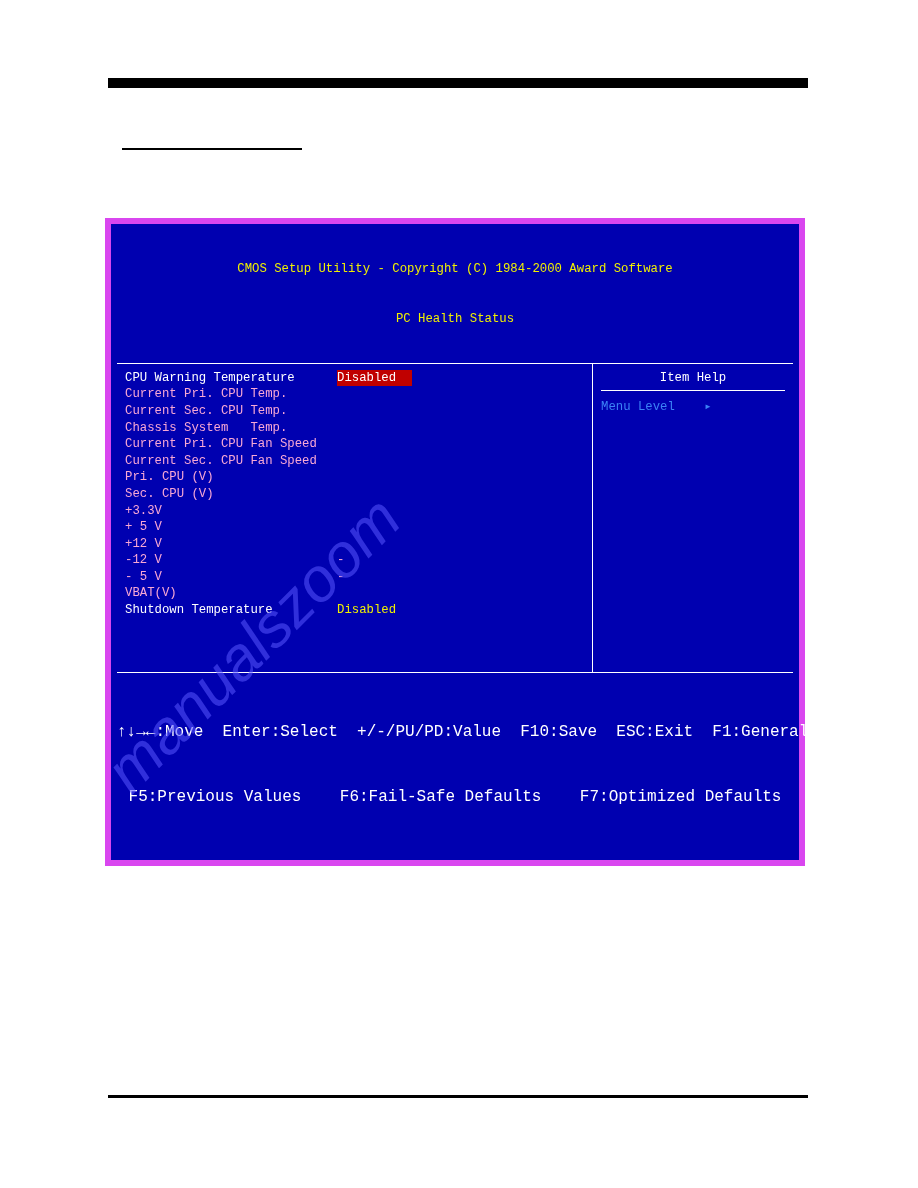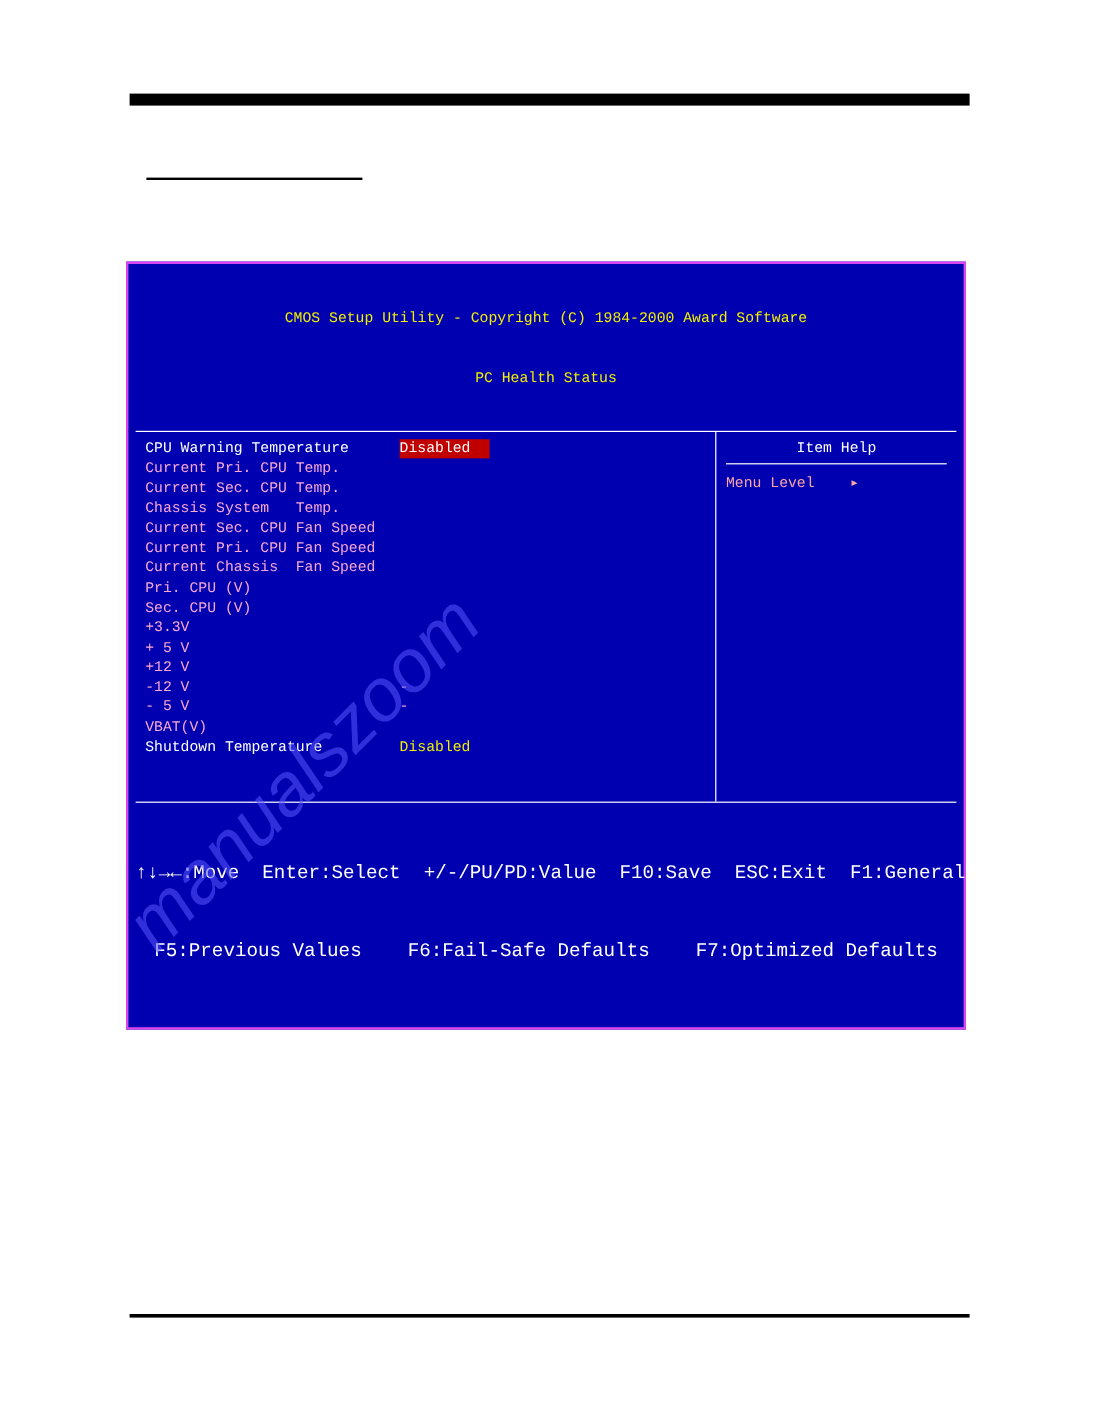--- a/index.html
+++ b/index.html
@@ -28,21 +28,21 @@
   }
   .bios-frame {
     position: absolute;
     top: 218px;
     left: 105px;
     width: 700px;
     background: #0000b0;
     color: #fff;
     font-size: 12.3px;
     line-height: 1.35;
-    border: 2px solid #d946ef;
+    border: 6px solid #d946ef;
   }
   .bios-header {
     text-align: center;
     color: #f0f000;
     padding: 4px 0 2px 0;
     white-space: pre;
   }
   .bios-main {
     display: flex;
     border-top: 1px solid #fff;
@@ -71,21 +71,21 @@
   .white { color: #ffffff; }
   .yellow { color: #f0f000; }
   .hl-red { background: #c00000; color: #ffffff; padding: 0 16px 0 0; }
   .help-title {
     text-align: center;
     color: #ffffff;
     padding-bottom: 4px;
     border-bottom: 1px solid #fff;
     margin-bottom: 8px;
   }
-  .menu-level { color: #fca5a5; white-space: pre; }
+  .menu-level { color: #3b82f6; white-space: pre; }
   .bios-footer {
     text-align: center;
     color: #ffffff;
     padding: 4px 6px 8px 6px;
     white-space: pre;
     font-size: 16px;
   }
   .watermark {
     position: absolute;
     top: 470px;
@@ -122,23 +122,22 @@
   <div class="bios-header">
     <div>CMOS Setup Utility - Copyright (C) 1984-2000 Award Software</div>
     <div>PC Health Status</div>
   </div>
   <div class="bios-main">
     <div class="bios-left" id="bios-left">
         <div class="row"><span class="label white">CPU Warning Temperature</span><span class="value hl-red">Disabled</span></div>
         <div class="row"><span class="label teal">Current Pri. CPU Temp.</span><span class="value teal"></span></div>
         <div class="row"><span class="label teal">Current Sec. CPU Temp.</span><span class="value teal"></span></div>
         <div class="row"><span class="label teal">Chassis System   Temp.</span><span class="value teal"></span></div>
+        <div class="row"><span class="label teal">Current Pri. CPU Fan Speed</span><span class="value teal"></span></div>
         <div class="row"><span class="label teal">Current Sec. CPU Fan Speed</span><span class="value teal"></span></div>
-        <div class="row"><span class="label teal">Current Pri. CPU Fan Speed</span><span class="value teal"></span></div>
-        <div class="row"><span class="label teal">Current Chassis  Fan Speed</span><span class="value teal"></span></div>
         <div class="row"><span class="label teal">Pri. CPU (V)</span><span class="value teal"></span></div>
         <div class="row"><span class="label teal">Sec. CPU (V)</span><span class="value teal"></span></div>
         <div class="row"><span class="label teal">+3.3V</span><span class="value teal"></span></div>
         <div class="row"><span class="label teal">+ 5 V</span><span class="value teal"></span></div>
         <div class="row"><span class="label teal">+12 V</span><span class="value teal"></span></div>
         <div class="row"><span class="label teal">-12 V</span><span class="value teal">-</span></div>
         <div class="row"><span class="label teal">- 5 V</span><span class="value teal">-</span></div>
         <div class="row"><span class="label teal">VBAT(V)</span><span class="value teal"></span></div>
         <div class="row"><span class="label white">Shutdown Temperature</span><span class="value yellow">Disabled</span></div>
       </div>

